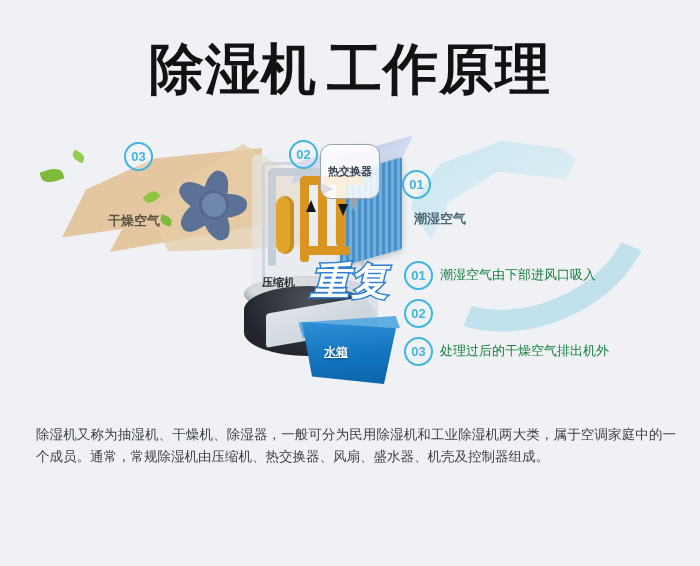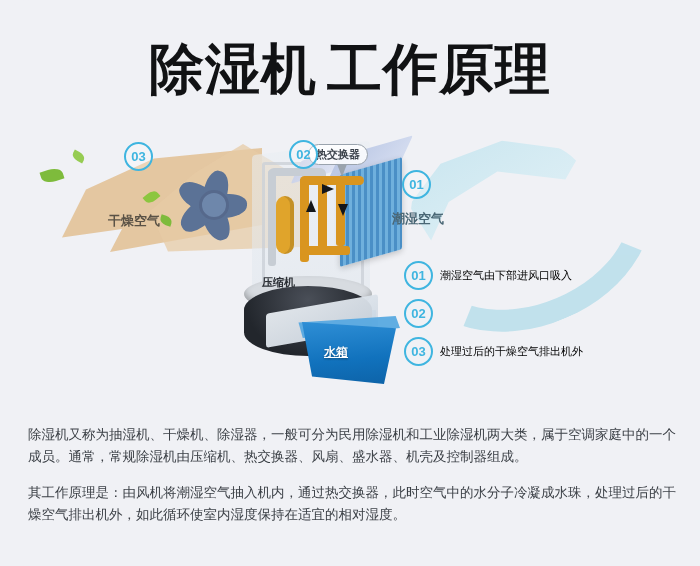--- a/index.html
+++ b/index.html
@@ -170,22 +170,22 @@
     position:absolute;left:324px;top:218px;font-size:12px;color:#fff;
     font-weight:bold;white-space:nowrap;text-shadow:0 1px 2px rgba(0,0,0,.35);text-decoration:underline;
   }
   .lbl-comp{
     position:absolute;left:262px;top:149px;font-size:11px;color:#2b2f35;
     font-weight:bold;white-space:nowrap;text-align:right;
   }
 
   
   .callout{
-    position:absolute;left:308px;top:18px;
-    padding:2px 7px;border:1.6px solid #9aa3ad;border-radius:11px;
+    position:absolute;left:320px;top:18px;
+    padding:19px 7px;border:1.6px solid #9aa3ad;border-radius:11px;
     background:rgba(255,255,255,.85);
     font-size:11px;color:#3c434c;font-weight:bold;white-space:nowrap;
   }
   .callout:after{
     content:"";position:absolute;left:28px;bottom:-13px;width:0;height:0;
     border-left:5px solid transparent;border-right:5px solid transparent;
     border-top:13px solid #9aa3ad;
   }
 
   
@@ -194,53 +194,53 @@
     border:2.2px solid #3fb5e0;color:#3fb5e0;
     font-size:13px;font-weight:bold;
     display:flex;align-items:center;justify-content:center;
     background:rgba(255,255,255,.25);
   }
   .marker.m01{left:402px;top:44px;}
   .marker.m02{left:289px;top:14px;}
   .marker.m03{left:124px;top:16px;}
   .lbl-humid{
     position:absolute;left:392px;top:84px;font-size:13px;color:#4a6775;
-    font-weight:bold;white-space:nowrap;
+    font-weight:bold;white-space:nowrap;padding-left:22px;
   }
 
   
   .legend{position:absolute;left:404px;top:256px;width:292px;}
   .legend-row{display:flex;align-items:center;height:38px;}
   .legend-num{
     flex:0 0 auto;width:25px;height:25px;border-radius:50%;
     border:2.2px solid #3fb5e0;color:#3fb5e0;
     font-size:13px;font-weight:bold;
     display:flex;align-items:center;justify-content:center;
     margin-right:7px;
   }
-  .legend-text{font-size:11px;color:#000000;white-space:nowrap;}
+  .legend-text{font-size:13px;color:#15803d;white-space:nowrap;}
 
   
   .watermark{
     position:absolute;left:0;top:258px;width:700px;
     text-align:center;pointer-events:none;
   }
   .wm-line{
     font-size:38px;line-height:46px;font-weight:bold;font-style:italic;
     color:#ffffff;
     -webkit-text-stroke:3px #2f7fd0;
     paint-order:stroke fill;
     letter-spacing:1px;white-space:nowrap;
   }
   .wm-line.l2{font-size:38px;}
 
   
   .copy{position:absolute;left:28px;top:424px;width:648px;}
   .copy p{
-    margin:0 0 14px 0;
+    margin:0 0 14px 8px;
     font-size:13.5px;line-height:22px;color:#3a3f45;
     text-align:justify;
   }
   .copy p:last-child{margin-bottom:0;}
 </style>
 </head>
 <body>
 
 <div id="page">
 
@@ -315,20 +315,20 @@
     <div class="legend-row">
       <span class="legend-num">02</span>
     </div>
     <div class="legend-row">
       <span class="legend-num">03</span>
       <span class="legend-text">处理过后的干燥空气排出机外</span>
     </div>
   </div>
 
   <div class="watermark">
+    <div class="wm-line l2">重复</div>
   </div>
 
   <div class="copy">
     <p>除湿机又称为抽湿机、干燥机、除湿器，一般可分为民用除湿机和工业除湿机两大类，属于空调家庭中的一个成员。通常，常规除湿机由压缩机、热交换器、风扇、盛水器、机壳及控制器组成。</p>
-    <p>其工作原理是：由风机将潮湿空气抽入机内，通过热交换器，此时空气中的水分子冷凝成水珠，处理过后的干燥空气排出机外，如此循环使室内湿度保持在适宜的相对湿度。</p>
   </div>
 
 </div>
 
 </body></html>

